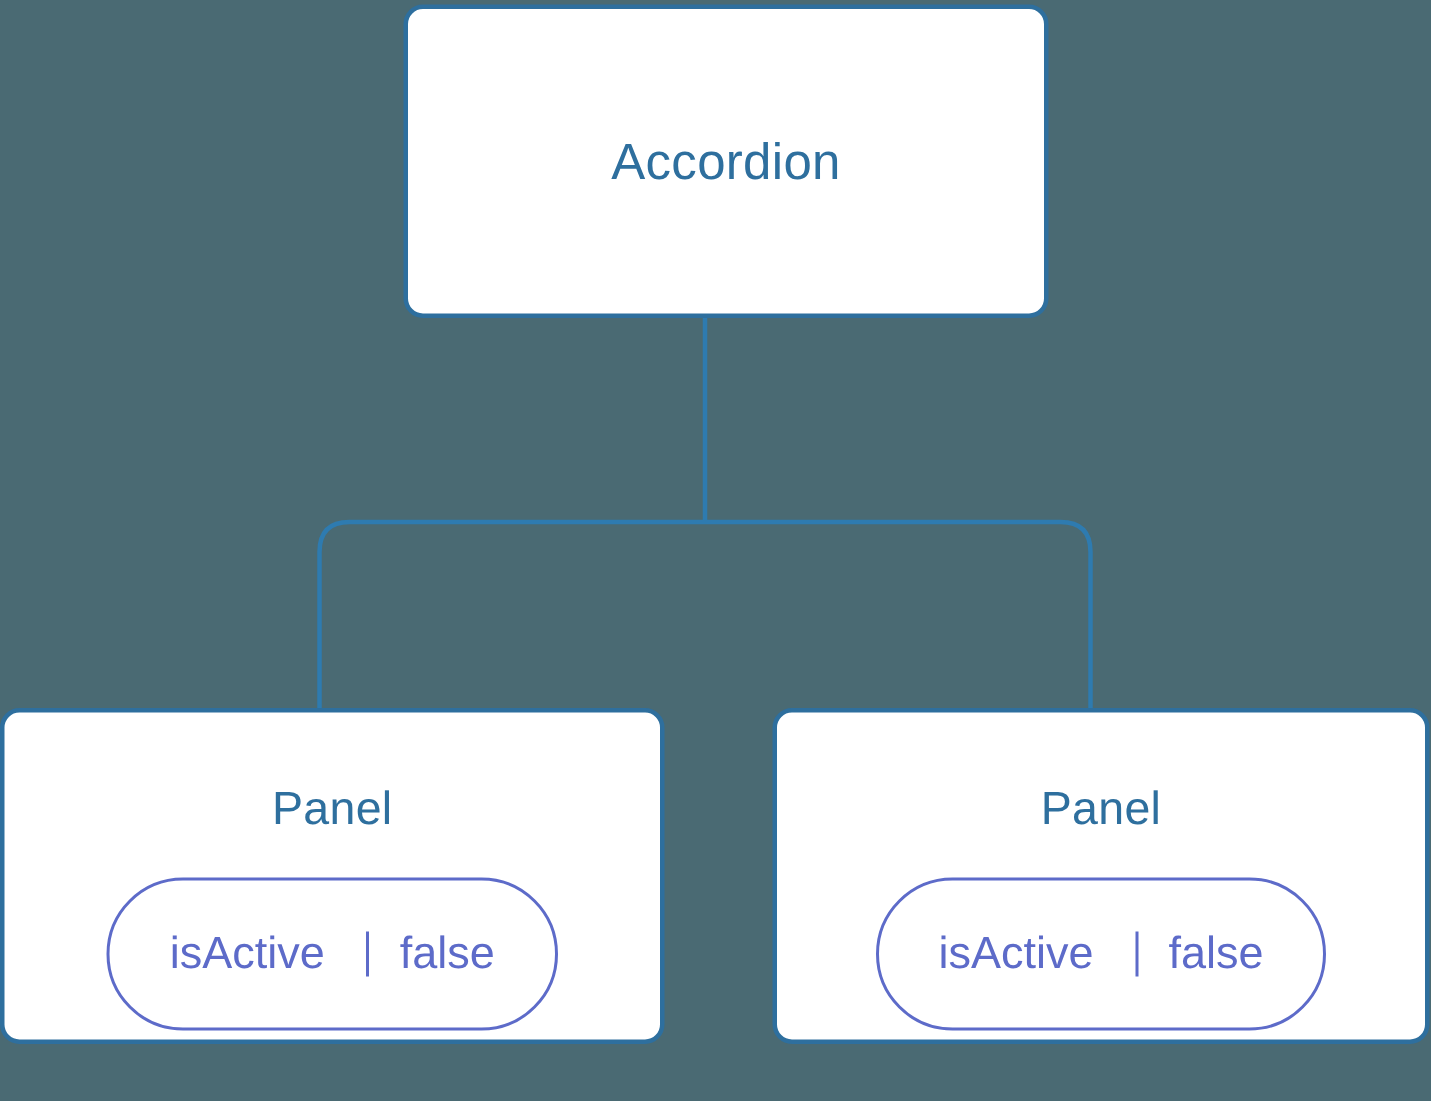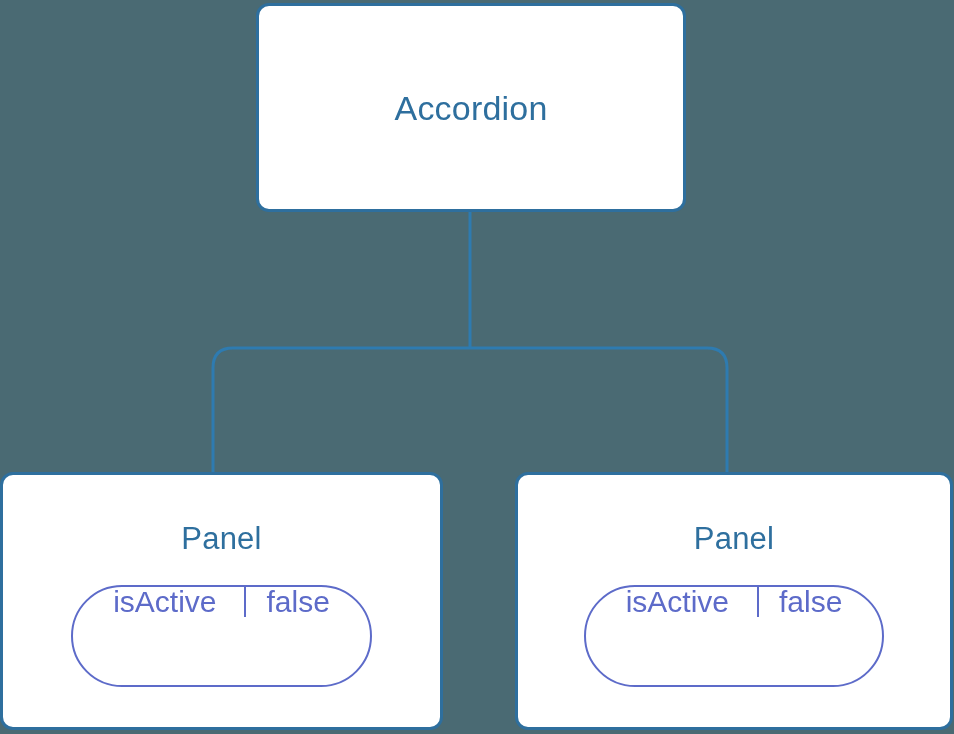--- a/index.html
+++ b/index.html
@@ -50,34 +50,34 @@
     color: #2e6f9e;
     font-size: 33px;
     line-height: 1;
     letter-spacing: 0.2px;
     white-space: nowrap;
     text-align: center;
   }
 
   
   #node-root {
-    left: 256px;
+    left: 269px;
     top: 3px;
     width: 430px;
     height: 209px;
     justify-content: center;
   }
   #node-root .node-title {
     font-size: 34px;
   }
 
   
   .node-leaf {
     top: 472px;
-    height: 258px;
+    height: 224px;
     padding-top: 48px;
   }
   #node-panel-0 {
     left: 0px;
     width: 443px;
     border-radius: 13px;
   }
   #node-panel-1 {
     left: 515px;
     width: 438px;
@@ -87,21 +87,21 @@
   }
 
   
   .prop-pill {
     margin-top: 31px;
     height: 102px;
     border: 2px solid #5d6bc9;
     border-radius: 51px;
     box-sizing: border-box;
     display: flex;
-    align-items: flex-start;
+    align-items: center;
     background: transparent;
   }
   .prop-key,
   .prop-val {
     display: flex;
     align-items: center;
     justify-content: center;
     color: #5d6bc9;
     font-size: 30px;
     line-height: 1;

